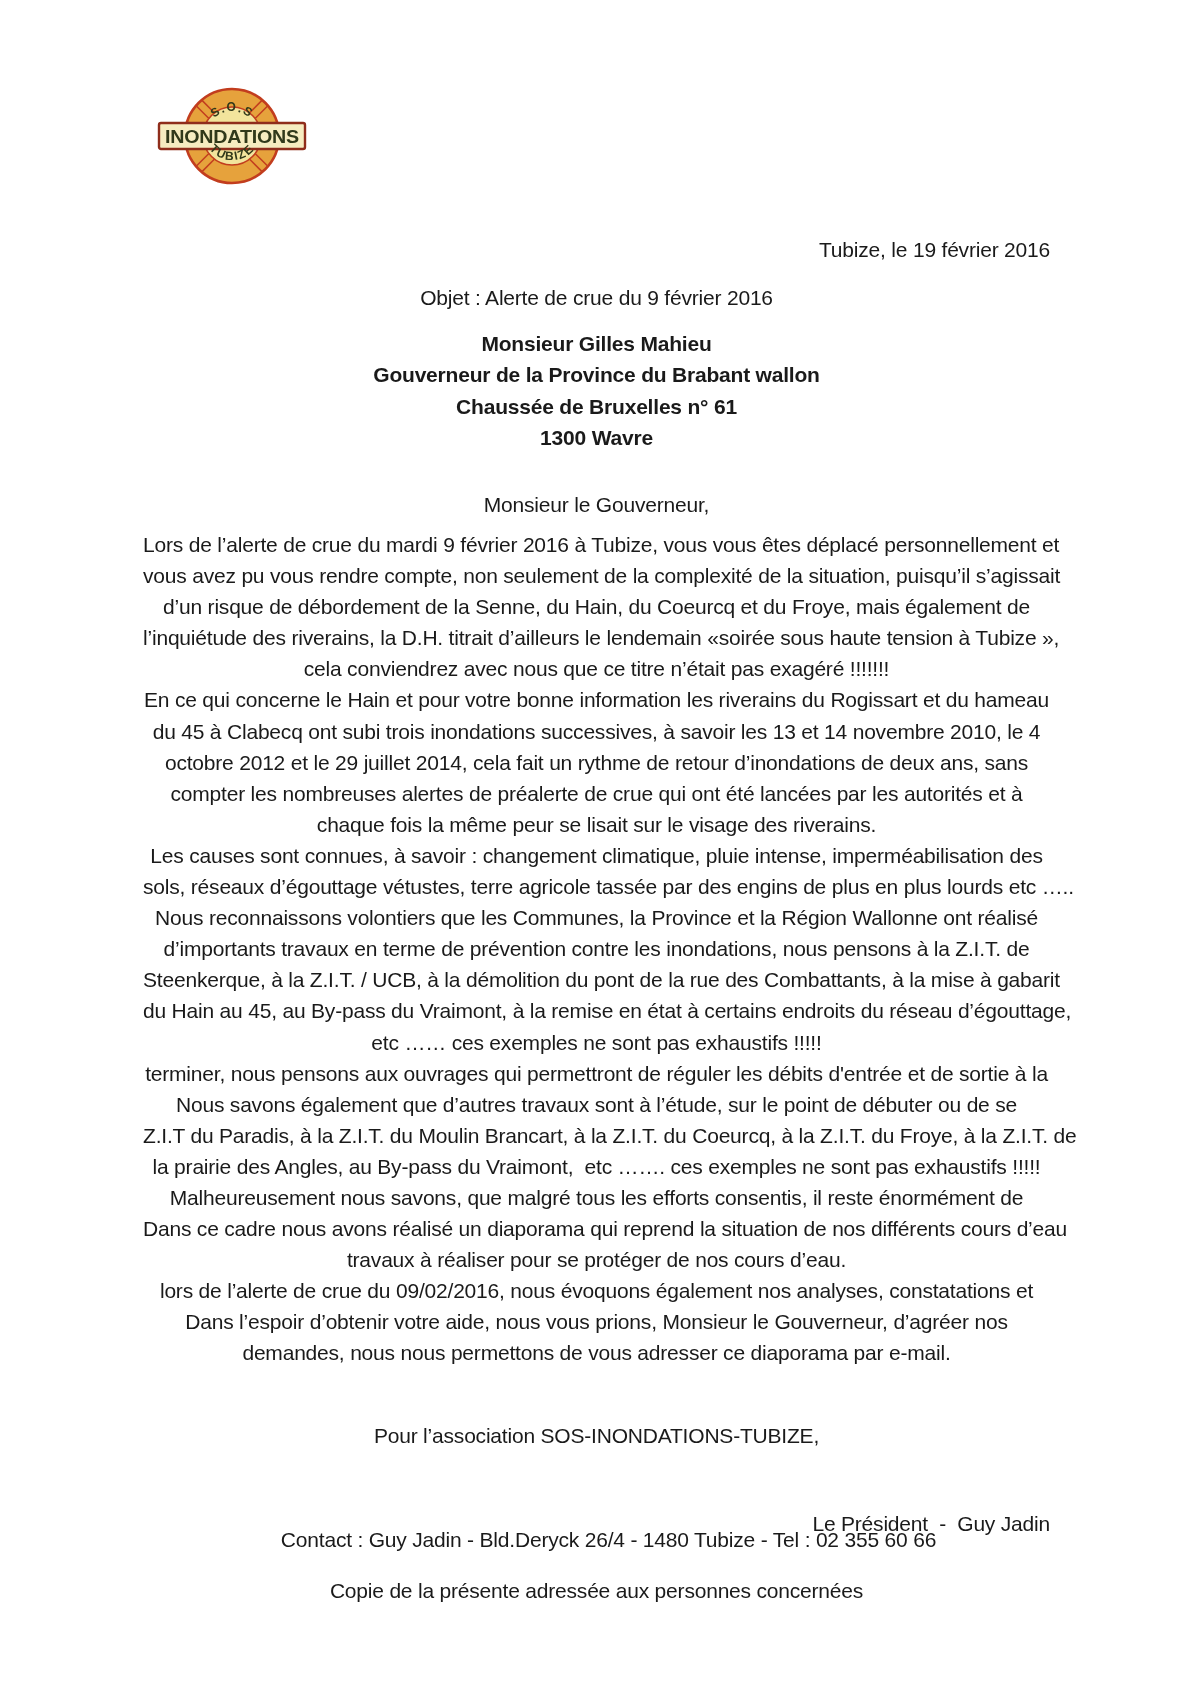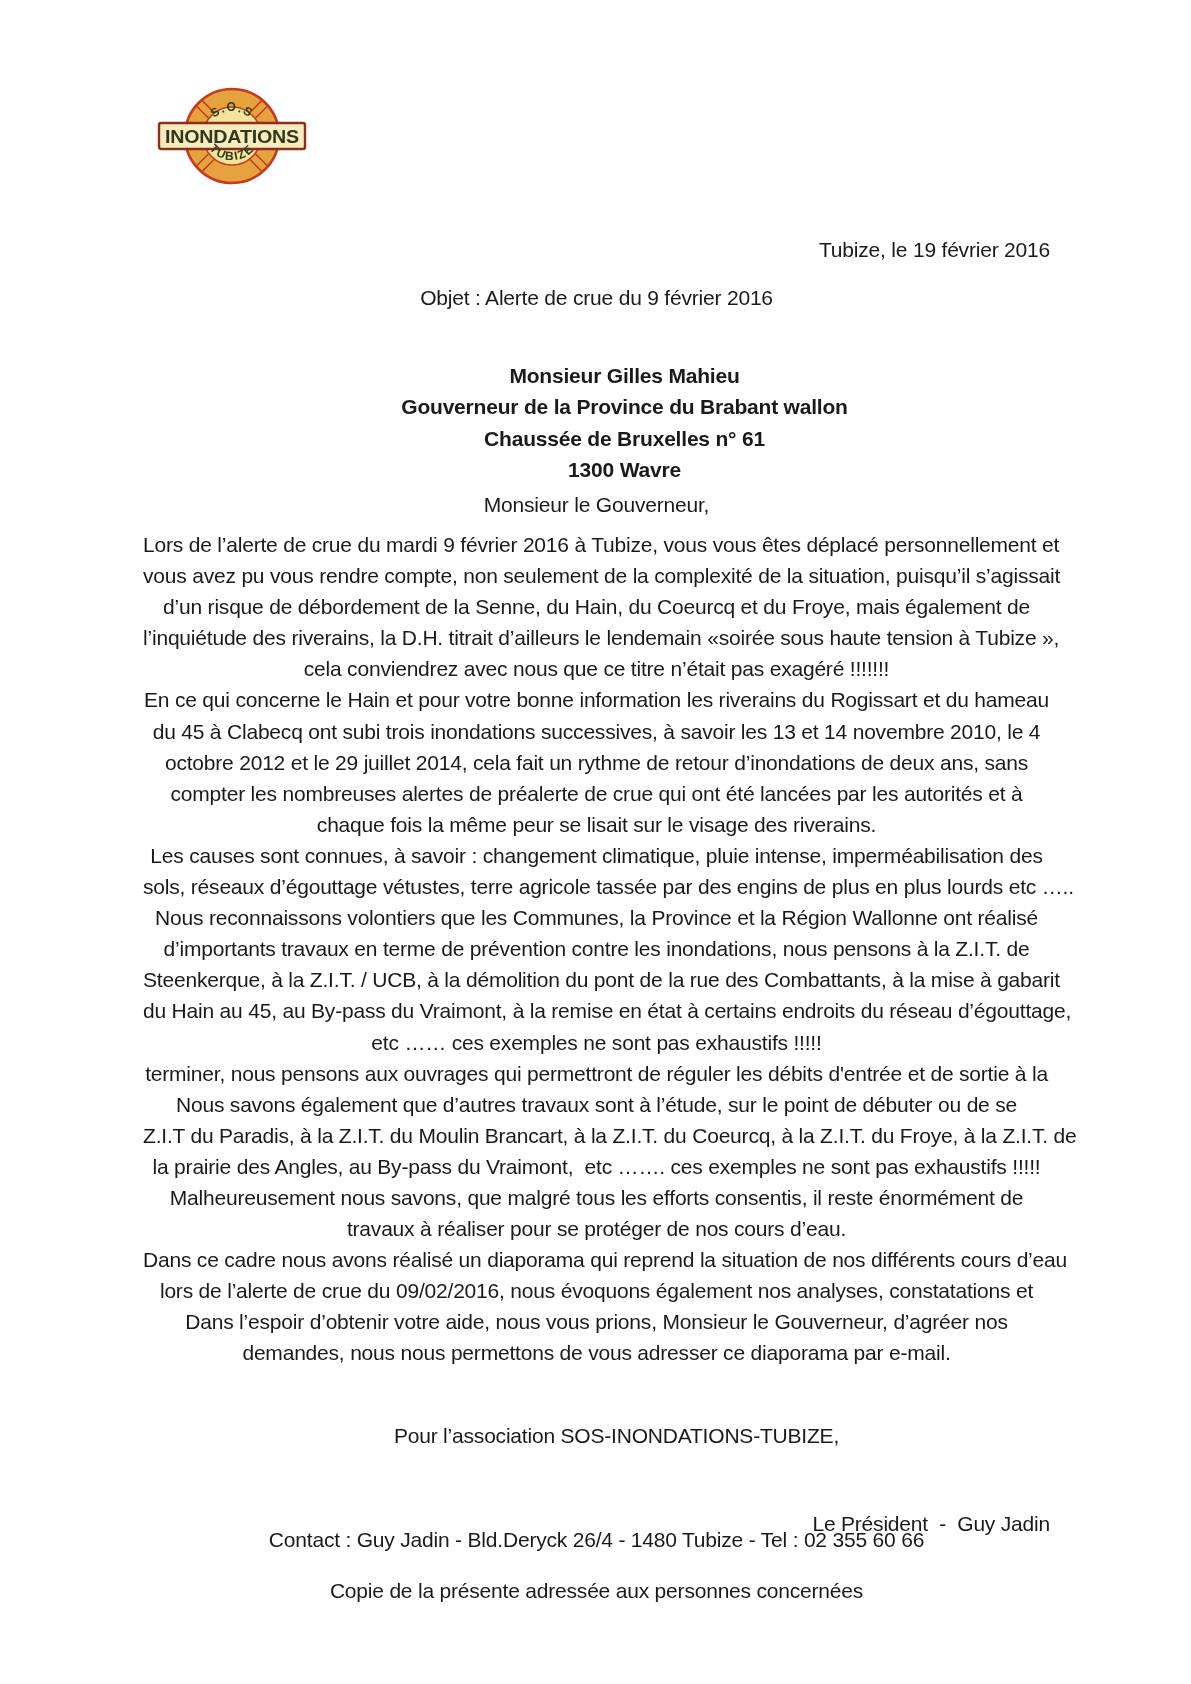--- a/index.html
+++ b/index.html
@@ -65,21 +65,21 @@
       <text font-size="12" font-weight="bold" fill="#31391A" letter-spacing="1.5">
         <textPath href="#arcBot" startOffset="50%" text-anchor="middle">TUBIZE</textPath>
       </text>
     </svg>
   </div>
 
   <div class="abs left-col txt right-align line" style="top:234px;">Tubize, le 19 février 2016</div>
 
   <div class="abs left-col txt line" style="top:282px;">Objet : Alerte de crue du 9 février 2016</div>
 
-  <div class="abs left-col txt bold recipient" style="top:360px;margin-left:28px;">
+  <div class="abs left-col txt bold recipient" style="top:328px;">
       <div class="line">Monsieur Gilles Mahieu</div>
       <div class="line">Gouverneur de la Province du Brabant wallon</div>
       <div class="line">Chaussée de Bruxelles n° 61</div>
       <div class="line">1300 Wavre</div>
     </div>
 
   <div class="abs left-col txt line" style="top:489px;">Monsieur le Gouverneur,</div>
 
   <div class="abs left-col txt" style="top:529px;">
       <div class="line">Lors de l’alerte de crue du mardi 9 février 2016 à Tubize, vous vous êtes déplacé personnellement et</div>
@@ -97,28 +97,28 @@
       <div class="line">Nous reconnaissons volontiers que les Communes, la Province et la Région Wallonne ont réalisé</div>
       <div class="line">d’importants travaux en terme de prévention contre les inondations, nous pensons à la Z.I.T. de</div>
       <div class="line">Steenkerque, à la Z.I.T. / UCB, à la démolition du pont de la rue des Combattants, à la mise à gabarit</div>
       <div class="line">du Hain au 45, au By-pass du Vraimont, à la remise en état à certains endroits du réseau d’égouttage,</div>
       <div class="line">etc …… ces exemples ne sont pas exhaustifs !!!!!</div>
       <div class="line">terminer, nous pensons aux ouvrages qui permettront de réguler les débits d'entrée et de sortie à la</div>
       <div class="line">Nous savons également que d’autres travaux sont à l’étude, sur le point de débuter ou de se</div>
       <div class="line">Z.I.T du Paradis, à la Z.I.T. du Moulin Brancart, à la Z.I.T. du Coeurcq, à la Z.I.T. du Froye, à la Z.I.T. de</div>
       <div class="line">la prairie des Angles, au By-pass du Vraimont,  etc ……. ces exemples ne sont pas exhaustifs !!!!!</div>
       <div class="line">Malheureusement nous savons, que malgré tous les efforts consentis, il reste énormément de</div>
+      <div class="line">Dans ce cadre nous avons réalisé un diaporama qui reprend la situation de nos différents cours d’eau</div>
       <div class="line">travaux à réaliser pour se protéger de nos cours d’eau.</div>
-      <div class="line">Dans ce cadre nous avons réalisé un diaporama qui reprend la situation de nos différents cours d’eau</div>
       <div class="line">lors de l’alerte de crue du 09/02/2016, nous évoquons également nos analyses, constatations et</div>
       <div class="line">Dans l’espoir d’obtenir votre aide, nous vous prions, Monsieur le Gouverneur, d’agréer nos</div>
       <div class="line">demandes, nous nous permettons de vous adresser ce diaporama par e-mail.</div>
     </div>
 
-  <div class="abs left-col txt line" style="top:1420px;margin-left:20px;">Pour l’association SOS-INONDATIONS-TUBIZE,</div>
+  <div class="abs left-col txt line" style="top:1420px;">Pour l’association SOS-INONDATIONS-TUBIZE,</div>
 
   <div class="abs left-col txt right-align line" style="top:1508px;">Le Président  -  Guy Jadin</div>
 
-  <div class="abs left-col txt line" style="top:1524px;">Contact : Guy Jadin - Bld.Deryck 26/4 - 1480 Tubize - Tel : 02 355 60 66</div>
+  <div class="abs left-col txt line" style="top:1524px;margin-left:12px;">Contact : Guy Jadin - Bld.Deryck 26/4 - 1480 Tubize - Tel : 02 355 60 66</div>
 
   <div class="abs left-col txt line" style="top:1575px;">Copie de la présente adressée aux personnes concernées</div>
 
 </div>
 
 </body></html>

